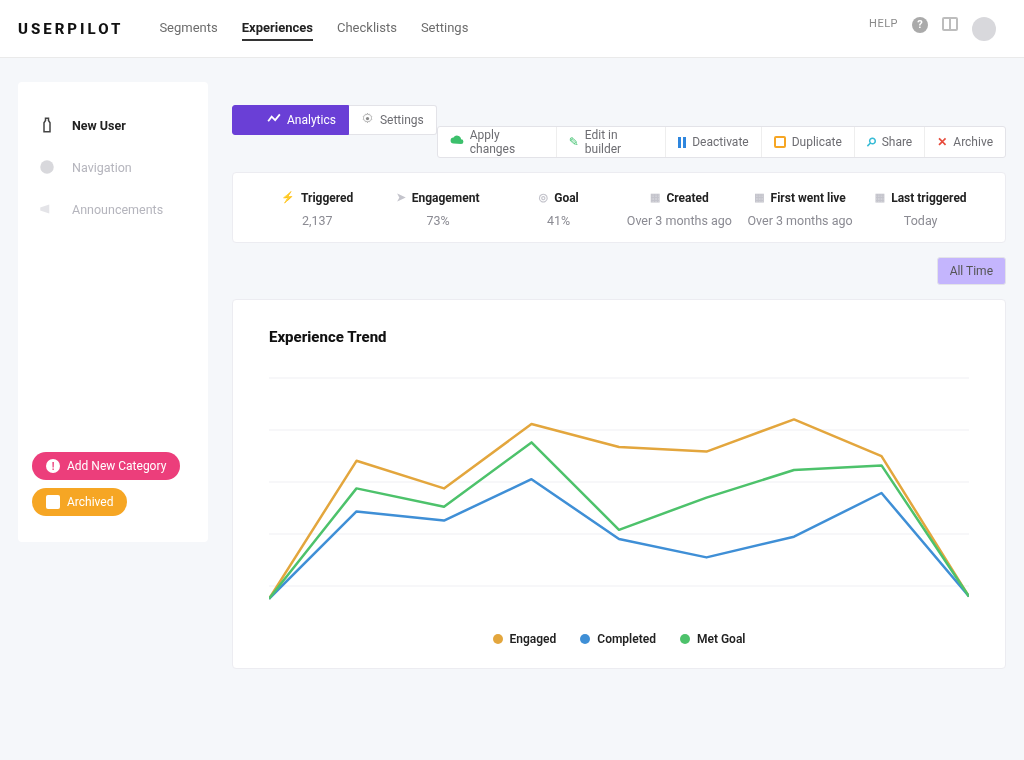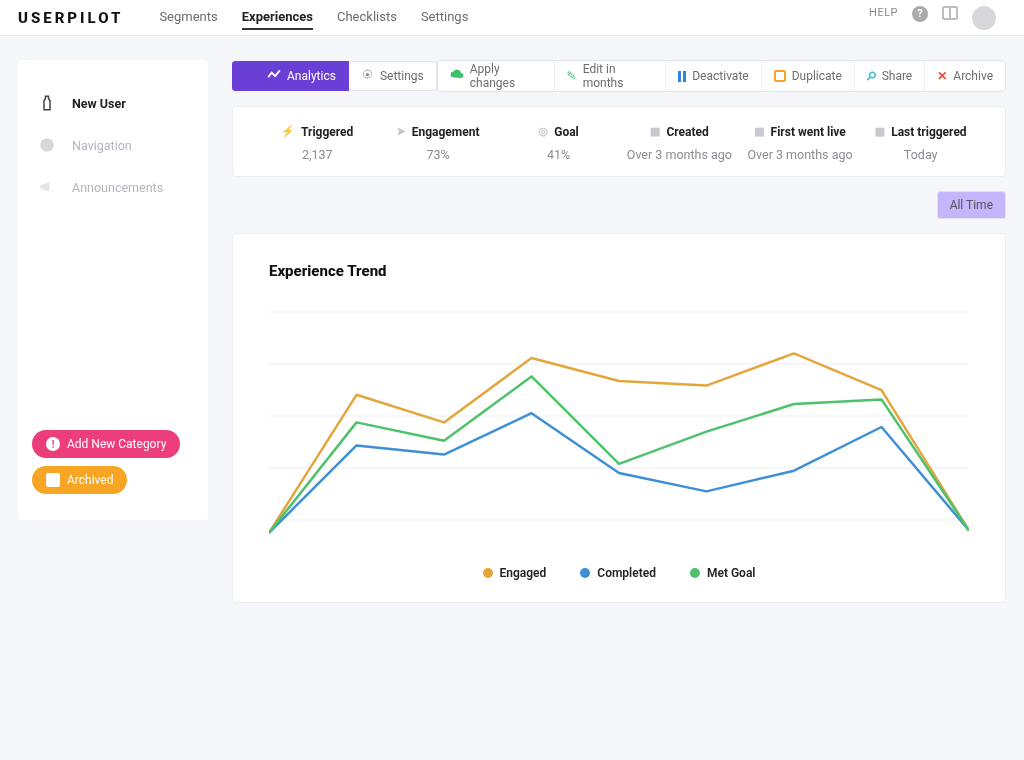--- a/index.html
+++ b/index.html
@@ -6,21 +6,21 @@
   body {
     margin: 0;
     font-family: -apple-system, BlinkMacSystemFont, "Segoe UI", Roboto, "Helvetica Neue", Arial, sans-serif;
     background: #f5f7fa;
     color: #333;
     font-size: 13px;
   }
   
   .topbar {
     background: #fff;
-    height: 36px;
+    height: 58px;
     display: flex;
     align-items: center;
     padding: 0 28px 0 18px;
     border-bottom: 1px solid #eaeaea;
   }
   .logo {
     font-weight: 800;
     letter-spacing: 3px;
     font-size: 15px;
     margin-right: 36px;
@@ -95,21 +95,21 @@
     font-size:12px;
     border:1px solid #e3e3e8;
     background:#fff;
     cursor:pointer;
     color:#6d6d72;
   }
   .btn.primary { background:#6a3fd6; border-color:#6a3fd6; color:#fff; }
   .seg-left { display:flex; }
   .seg-left .btn:first-child{border-top-left-radius:3px;border-bottom-left-radius:3px;padding-left:34px;}
   .seg-left .btn:last-child{border-top-right-radius:3px;border-bottom-right-radius:3px;border-left:none;}
-  .seg-right { margin-left:auto; display:flex; background:#fff; border:1px solid #e3e3e8; border-radius:3px; overflow:hidden;}
+  .seg-right { margin-left:auto; display:flex; background:#fff; border:1px solid #e3e3e8; border-radius:3px; overflow:hidden;margin-top:44px;}
   .seg-right .link { padding:0 12px; height:30px; display:inline-flex; align-items:center; gap:6px; font-size:12px; color:#6d6d72; border-left:1px solid #eee; cursor:pointer;}
   .seg-right .link:first-child{border-left:none;}
   .cl-green{color:#3cc06c;} .cl-blue{color:#2e86de;} .cl-orange{color:#f6a624;} .cl-red{color:#e74c3c;} .cl-cyan{color:#39bcd6;}
 
   
   .metrics {
     background:#fff;
     border:1px solid #ececf1;
     border-radius:4px;
     padding:16px 24px 14px;
@@ -129,21 +129,21 @@
   }
 
   
   .chart-card {
     background:#fff;border:1px solid #ececf1;border-radius:4px;
     padding:28px 36px 22px;
   }
   .chart-title { font-weight:800; font-size:15px; color:#111; margin-bottom:22px;}
   .chart-area { position:relative; height:250px; }
   .gridlines line{stroke:#efeff3;stroke-width:1;}
-  .legend { display:flex; gap:34px; justify-content:center; margin-top:14px; }
+  .legend { display:flex; gap:24px; justify-content:center; margin-top:14px; }
   .legend-item { display:flex; align-items:center; gap:7px; font-size:12px; font-weight:600; color:#222;}
   .dot{width:10px;height:10px;border-radius:50%;display:inline-block;}
 
   
   .sq{width:12px;height:12px;border:2px solid currentColor;display:inline-block;border-radius:2px;}
   .x-ic:before{content:"✕";font-weight:700;}
   .pause-ic{display:inline-flex;gap:2px;}
   .pause-ic span{width:3px;height:11px;background:currentColor;display:inline-block;}
   .link-ic{transform:rotate(45deg);display:inline-block;font-weight:700;}
 </style>
@@ -231,21 +231,21 @@
         <div class="link">
           <span class="cl-green">
             <svg width="14" height="11" viewBox="0 0 24 18" fill="currentColor">
                 <path d="M6 14a5 5 0 010-10 7 7 0 0113 3 4 4 0 010 8z"></path>
               </svg>
           </span>
           <span>Apply changes</span>
         </div>
         <div class="link">
           <span class="cl-green">✎</span>
-          <span>Edit in months</span>
+          <span>Edit in builder</span>
         </div>
         <div class="link">
           <span class="cl-blue pause-ic">
               <span></span>
               <span></span>
             </span>
           <span>Deactivate</span>
         </div>
         <div class="link">
           <span class="cl-orange sq"></span>

